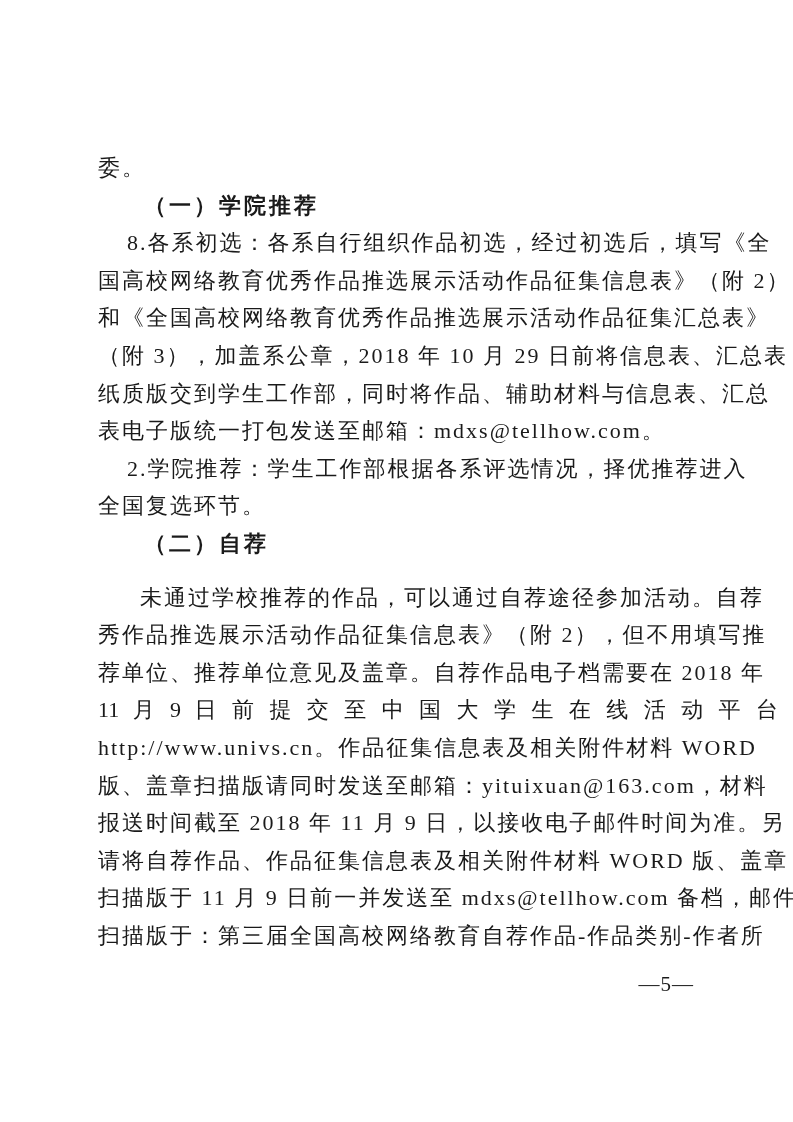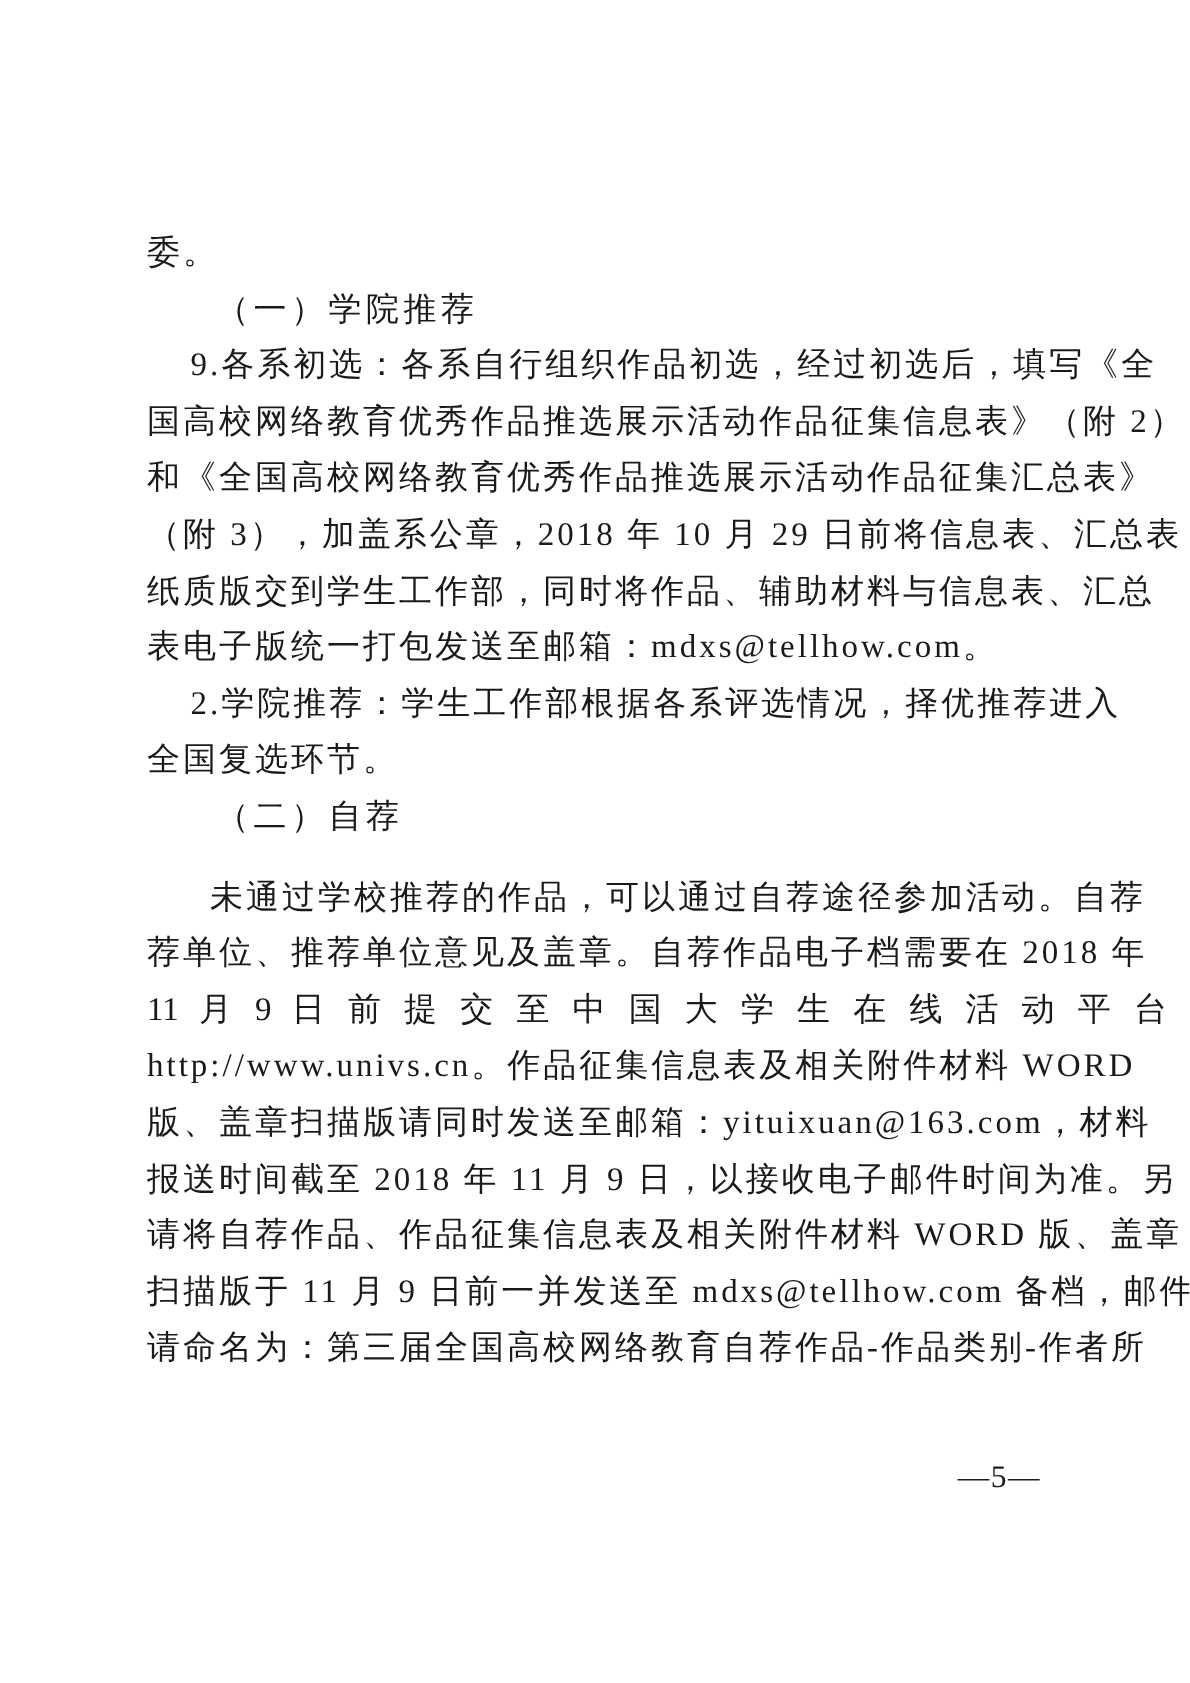--- a/index.html
+++ b/index.html
@@ -23,21 +23,21 @@
     width: 680px;
   }
   .line {
     height: 37.6px;
     line-height: 37.6px;
     font-size: 22px;
     letter-spacing: 2px;
     white-space: nowrap;
   }
   .line.heading {
-    font-weight: normal;
+    font-weight: bold;
     font-family: "Liberation Sans", "DejaVu Sans", sans-serif;
     padding-left: 46px;
     letter-spacing: 3px;
   }
   .line.indent {
     padding-left: 42px;
     margin-top: 16px;
   }
   .line.indent-num {
     padding-left: 29px;
@@ -62,33 +62,34 @@
     color: #1a1a1a;
   }
 </style>
 </head>
 <body>
 
 <div class="page">
   <div class="content">
     <div class="line">委。</div>
     <div class="line heading">（一）学院推荐</div>
-    <div class="line indent-num">9.各系初选：各系自行组织作品初选，经过初选后，填写《全</div>
+    <div class="line indent-num">8.各系初选：各系自行组织作品初选，经过初选后，填写《全</div>
     <div class="line">国高校网络教育优秀作品推选展示活动作品征集信息表》（附 2）</div>
     <div class="line">和《全国高校网络教育优秀作品推选展示活动作品征集汇总表》</div>
     <div class="line">（附 3），加盖系公章，2018 年 10 月 29 日前将信息表、汇总表</div>
     <div class="line">纸质版交到学生工作部，同时将作品、辅助材料与信息表、汇总</div>
     <div class="line">表电子版统一打包发送至邮箱：mdxs@tellhow.com。</div>
     <div class="line indent-num">2.学院推荐：学生工作部根据各系评选情况，择优推荐进入</div>
     <div class="line">全国复选环节。</div>
     <div class="line heading">（二）自荐</div>
     <div class="line indent">未通过学校推荐的作品，可以通过自荐途径参加活动。自荐</div>
+    <div class="line">秀作品推选展示活动作品征集信息表》（附 2），但不用填写推</div>
     <div class="line">荐单位、推荐单位意见及盖章。自荐作品电子档需要在 2018 年</div>
     <div class="line stretch">11 月 9 日 前 提 交 至 中 国 大 学 生 在 线 活 动 平 台</div>
     <div class="line">http://www.univs.cn。作品征集信息表及相关附件材料 WORD</div>
     <div class="line">版、盖章扫描版请同时发送至邮箱：yituixuan@163.com，材料</div>
     <div class="line">报送时间截至 2018 年 11 月 9 日，以接收电子邮件时间为准。另</div>
     <div class="line">请将自荐作品、作品征集信息表及相关附件材料 WORD 版、盖章</div>
     <div class="line">扫描版于 11 月 9 日前一并发送至 mdxs@tellhow.com 备档，邮件</div>
-    <div class="line">请命名为：第三届全国高校网络教育自荐作品-作品类别-作者所</div>
+    <div class="line">扫描版于：第三届全国高校网络教育自荐作品-作品类别-作者所</div>
   </div>
   <div class="page-number">—5—</div>
 </div>
 
 </body></html>

